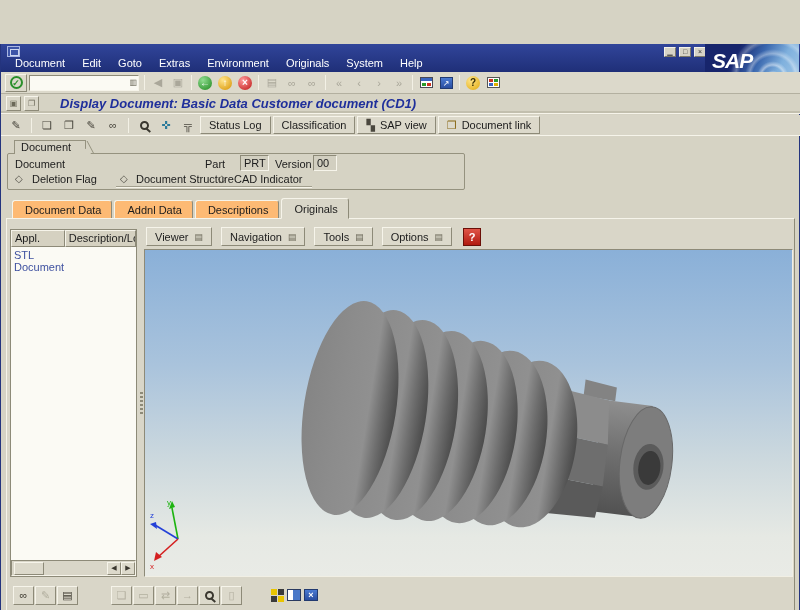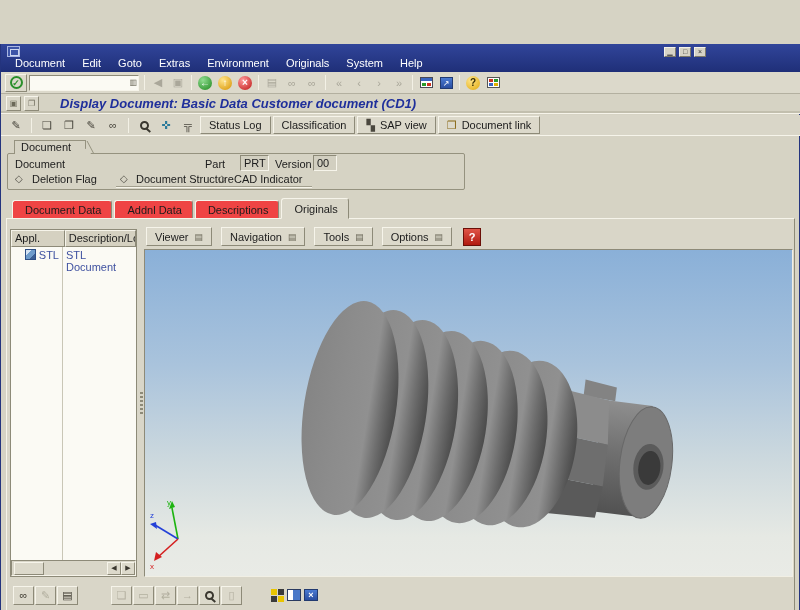--- a/index.html
+++ b/index.html
@@ -99,21 +99,21 @@
                    border-right:1px solid #95927f; transform:skewX(28deg); }
   .flabel { position:absolute; line-height:16px; }
   .dval { position:absolute; height:16px; background:#d2cfc0; border:1px solid;
           border-color:#8d8a78 #f6f4ea #f6f4ea #8d8a78; padding:1px 3px; line-height:12px; }
   .diamond { position:absolute; font-size:10px; color:#55524a; line-height:14px; }
   .flag-underline { position:absolute; top:142px; left:115px; width:196px; height:2px;
                     border-top:1px solid #a29f8e; border-bottom:1px solid #f6f4ea; }
 
   
   .tabstrip { position:absolute; top:154px; left:11px; display:flex; align-items:flex-end; height:21px; }
-  .tab { height:19px; padding:3px 10px 2px 12px; background:#ef4444; border:1px solid;
+  .tab { height:19px; padding:3px 10px 2px 12px; background:#fdba74; border:1px solid;
          border-color:#f6f4ea #8d8a78 transparent #f6f4ea; border-radius:3px 3px 0 0; margin-right:2px;
          position:relative; }
   .tab.active { height:21px; background:#d9d6c8; z-index:3; font-weight:normal; padding-top:4px; }
   .tabpanel { position:absolute; top:174px; left:5px; width:789px; height:394px; background:#d9d6c8;
               border-top:1px solid #f6f4ea; border-left:1px solid #f6f4ea;
               border-bottom:1px solid #8d8a78; border-right:1px solid #8d8a78; z-index:2; }
 
   
   .otable { position:absolute; left:3px; top:10px; width:127px; height:348px; border:1px solid #8d8a78;
             background:#fbfaf4; }
@@ -190,20 +190,23 @@
       <span class="menu-item">Originals</span>
       <span class="menu-item">System</span>
       <span class="menu-item">Help</span>
     </div>
     <div class="win-controls">
       <span class="win-btn">▁</span>
       <span class="win-btn">□</span>
       <span class="win-btn">×</span>
     </div>
   </div>
+  <div class="logo">
+    <span class="logo-text">SAP</span>
+  </div>
 
   <div class="systoolbar">
     <span class="enter-btn bo">
       <span class="enter-circ">✓</span>
     </span>
     <span class="cmd-wrap">
       <input class="cmd-field" type="text" value="" style="">
       <span class="cmd-drop">▥</span>
     </span>
     <span class="sep"></span>
@@ -298,24 +301,20 @@
   </div>
 
   <div class="tabpanel">
 
     <div class="otable">
       <div class="otable-head">
         <span class="th th1">Appl.</span>
         <span class="th th2">Description/Log _</span>
       </div>
       <div class="obody">
-        <span class="ocol1">
-          <span class="stl-cube"></span>
-          <span>STL</span>
-        </span>
         <span class="ocol2">STL Document</span>
       </div>
       <div class="hscroll bi">
         <span class="hthumb bo"></span>
         <span style="flex:1"></span>
         <span class="harrow bo">◀</span>
         <span class="harrow bo">▶</span>
       </div>
     </div>
     <div class="splitter">

